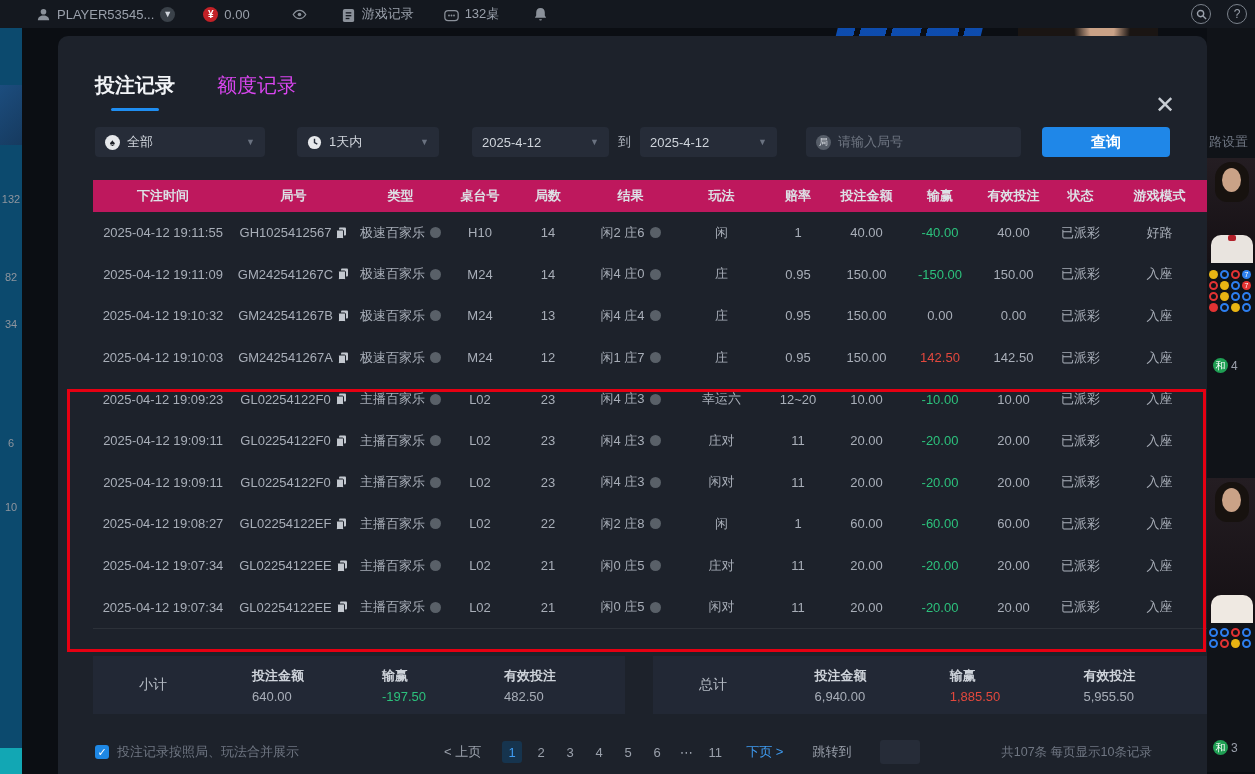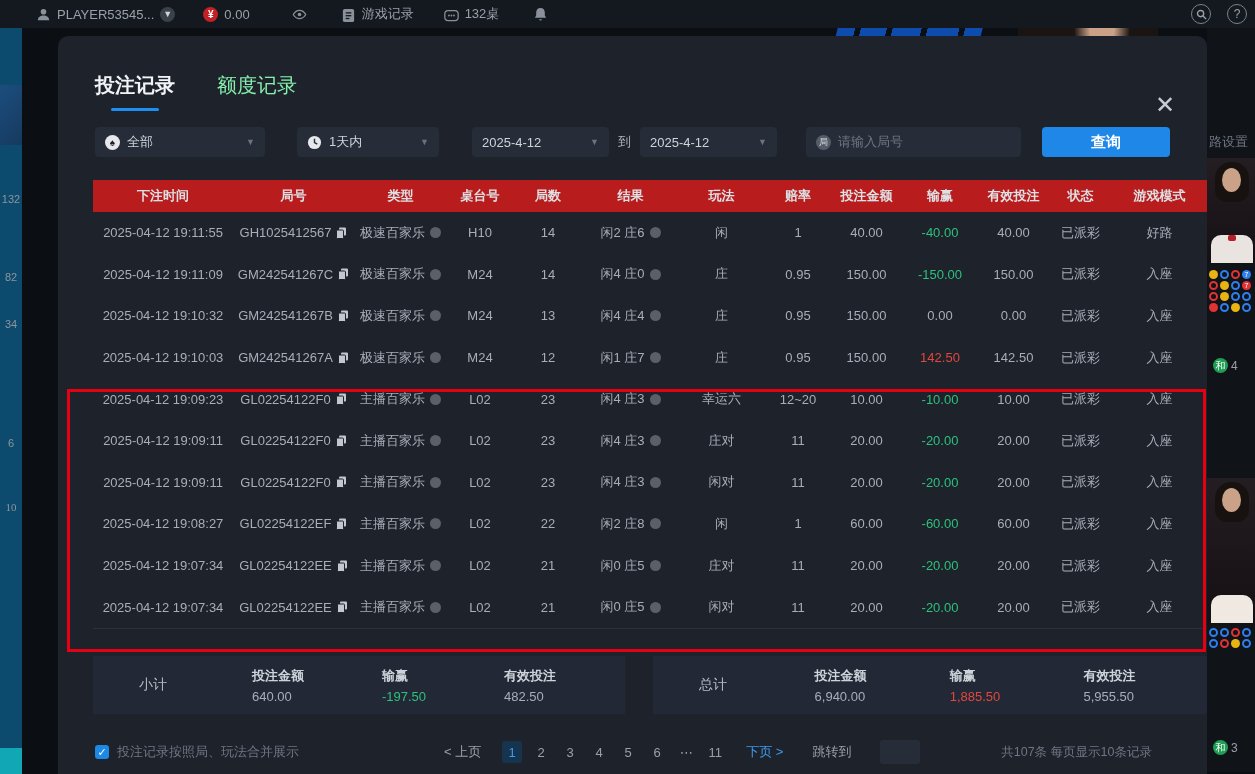--- a/index.html
+++ b/index.html
@@ -50,21 +50,21 @@
   .photo { position:absolute; top:0; left:1018px; width:140px; height:36px; z-index:1;
     background:radial-gradient(ellipse 40px 60px at 60% 80%,#caa287 0 30%,#1a1513 70%),linear-gradient(90deg,#14110f,#201a18); }
 
   
   .modal { position:absolute; left:58px; top:36px; width:1149px; height:738px;
     background:#1d222b; border-radius:10px 10px 0 0; z-index:5; }
   .close-x { position:absolute; top:58px; right:30px; width:24px; height:24px; color:#c7ccd3;
     font-size:24px; line-height:22px; text-align:center; cursor:pointer; }
 
   .tabs { position:absolute; top:36px; left:37px; display:flex; gap:42px; }
-  .tab { font-size:20px; color:#86efac; padding-bottom:12px; position:relative; cursor:pointer; }
+  .tab { font-size:20px; color:#d946ef; padding-bottom:12px; position:relative; cursor:pointer; }
   .tab.active { color:#f2f4f7; font-weight:bold; }
   .tab.active::after { content:""; position:absolute; left:50%; transform:translateX(-50%); bottom:0;
     width:48px; height:3px; border-radius:2px; background:#1f8ef1; }
 
   .filters { position:absolute; top:91px; left:37px; right:37px; display:flex; align-items:center; }
   .ctrl { height:30px; background:#262c38; border-radius:4px; display:flex; align-items:center;
     color:#cfd4db; font-size:13px; padding:0 10px; position:relative; }
   .ctrl .caret { margin-left:auto; color:#6a7280; font-size:9px; }
   .circ-ic { width:15px; height:15px; border-radius:50%; background:#e6e8eb; color:#1a1d24;
     display:flex; align-items:center; justify-content:center; font-size:10px; margin-right:7px; flex:0 0 auto; }
@@ -73,21 +73,21 @@
   .to-label { color:#aeb4bd; font-size:13px; margin:0 9px; }
   .search-input { color:#6f7682; }
   .query-btn { width:128px; height:30px; background:#1f87e8; border:none; border-radius:4px;
     color:#fff; font-size:15px; font-weight:bold; cursor:pointer; }
 
   
   .table-wrap { position:absolute; top:144px; left:35px; width:1114px; }
   .thead, .trow { display:grid;
     grid-template-columns:140px 121px 93px 66px 70px 95px 87px 66px 71px 76px 71px 63px 95px;
     align-items:center; }
-  .thead { height:32px; background:#b91c1c; color:#dde1e6; font-size:13px; font-weight:bold; }
+  .thead { height:32px; background:#be185d; color:#dde1e6; font-size:13px; font-weight:bold; }
   .thead span, .cell { text-align:center; white-space:nowrap; }
   .tbody { border-bottom:1px solid rgba(255,255,255,.07); }
   .trow { height:41.6px; color:#a8aeb8; font-size:13px; }
   .cell.green { color:#2cc17c; } .cell.red { color:#e2483d; }
   .with-icon { display:flex; align-items:center; justify-content:center; gap:5px; }
   .copy-icon { width:11px; height:12px; color:#c3c8cf; cursor:pointer; flex:0 0 auto; }
   .gdot { width:11px; height:11px; border-radius:50%; background:#596068; flex:0 0 auto; }
 
   
   .summary { position:absolute; top:620px; left:35px; width:1114px; display:flex; gap:28px; }
@@ -176,21 +176,21 @@
       <span class="tb-right-ic">?</span>
     </div>
   </div>
 
   <div class="sidebar">
     <div class="sb-active"></div>
     <span class="sb-num" style="top:165px;">132</span>
     <span class="sb-num" style="top:243px;">82</span>
     <span class="sb-num" style="top:290px;">34</span>
     <span class="sb-num" style="top:409px;">6</span>
-    <span class="sb-num" style="top:473px;font-family:Liberation Serif, serif;">10</span>
+    <span class="sb-num" style="top:473px;">10</span>
     <div class="sb-teal"></div>
   </div>
 
   <div class="rightstrip">
     <span class="rs-label">路设置</span>
     <div class="dealer" style="top:130px; height:105px;">
       <div class="hair"></div>
       <div class="face"></div>
       <div class="top1"></div>
       <div class="bow"></div>

